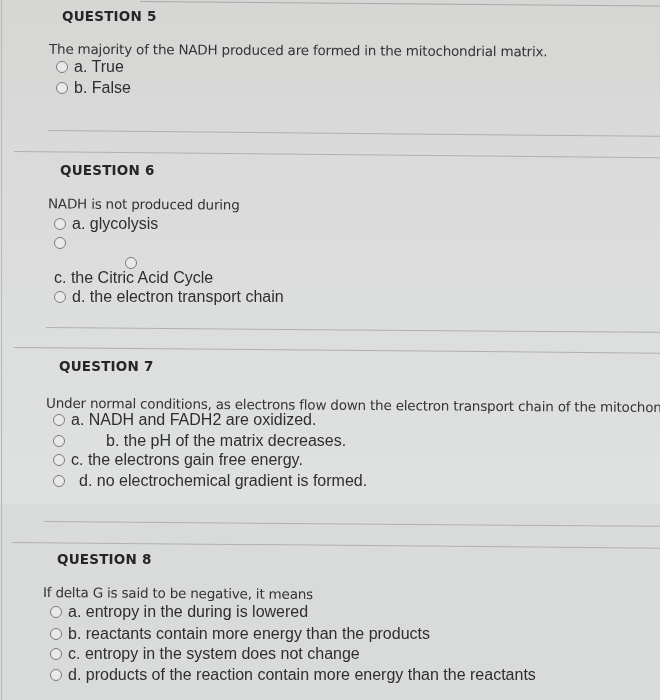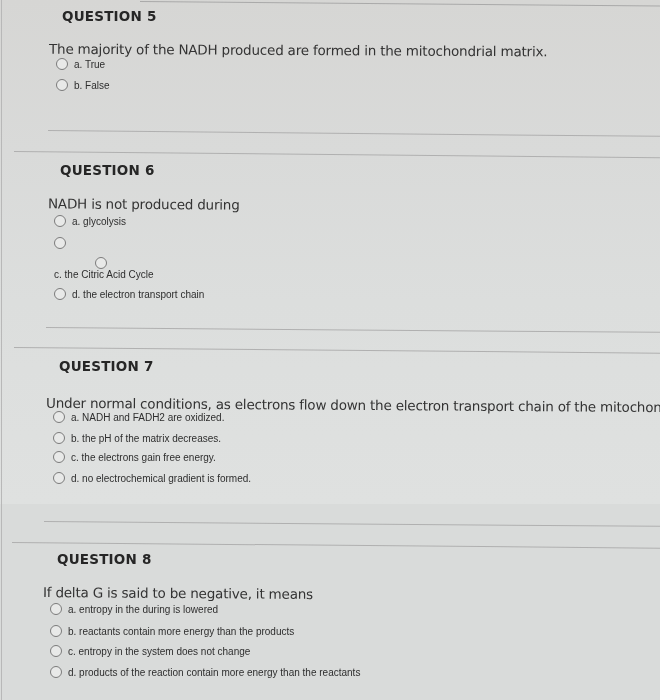--- a/index.html
+++ b/index.html
@@ -61,21 +61,21 @@
       color: #333;
       white-space: nowrap;
       letter-spacing: -0.2px;
     }
     .option {
       position: absolute;
       display: flex;
       align-items: center;
       white-space: nowrap;
       font-family: "Liberation Sans", sans-serif;
-      font-size: 10px;
+      font-size: 16px;
       color: #2e2e2e;
       cursor: pointer;
     }
     .radio {
       width: 10px;
       height: 10px;
       border: 1.5px solid #7b7b7b;
       border-radius: 50%;
       background: #e8e9e8;
       margin-right: 6px;
@@ -128,29 +128,29 @@
   <div class="rule" style="left:46px; top:327px; width:614px; transform:rotate(0.45deg);"></div>
   <div class="rule" style="left:14px; top:347px; width:646px; transform:rotate(0.5deg);"></div>
 
   <div class="question" style="top:0;">
     <div class="q-title" style="left:59px; top:358px;">QUESTION 7</div>
     <div class="q-text" style="left:46px; top:397px; transform:rotate(0.4deg);">Under normal conditions, as electrons flow down the electron transport chain of the mitochondria:</div>
     <div class="option" style="left:53px; top:411px;">
       <span class="radio"></span>
       <span>a. NADH and FADH2 are oxidized.</span>
     </div>
-    <div class="option" style="left:53px; top:432px;">
+    <div class="option" style="left:53px; top:432px;gap:35px;">
       <span class="radio"></span>
       <span>b. the pH of the matrix decreases.</span>
     </div>
     <div class="option" style="left:53px; top:451px;">
       <span class="radio"></span>
       <span>c. the electrons gain free energy.</span>
     </div>
-    <div class="option" style="left:53px; top:472px;">
+    <div class="option" style="left:53px; top:472px;gap:8px;">
       <span class="radio"></span>
       <span>d. no electrochemical gradient is formed.</span>
     </div>
   </div>
 
   <div class="rule" style="left:44px; top:521px; width:616px; transform:rotate(0.45deg);"></div>
   <div class="rule" style="left:12px; top:542px; width:648px; transform:rotate(0.5deg);"></div>
 
   <div class="question" style="top:0;">
     <div class="q-title" style="left:57px; top:551px;">QUESTION 8</div>

